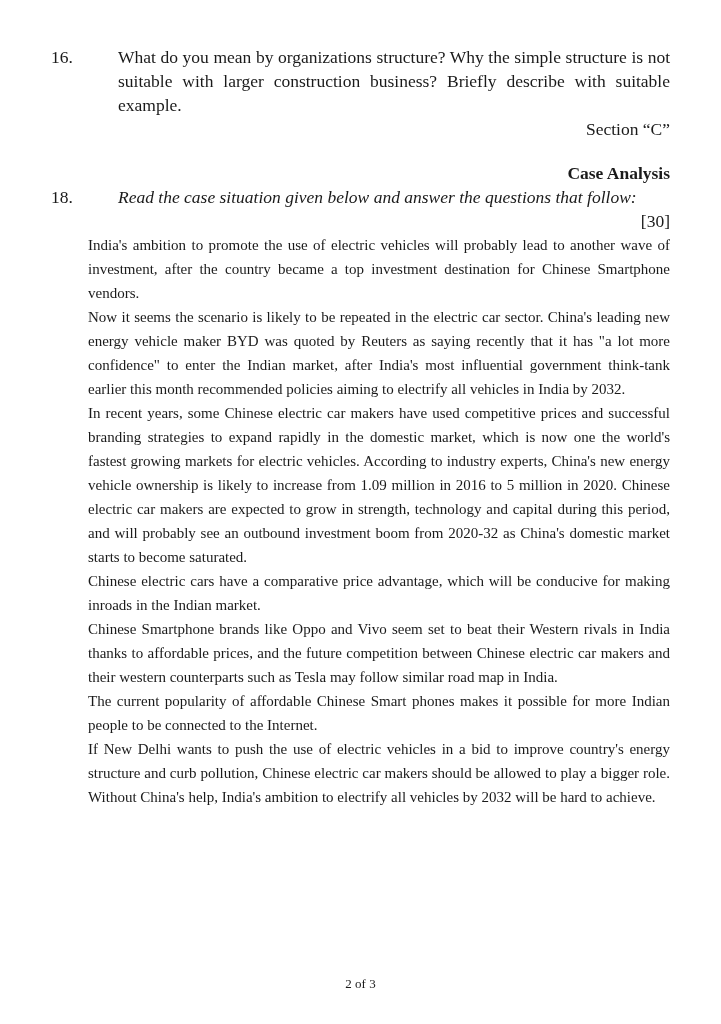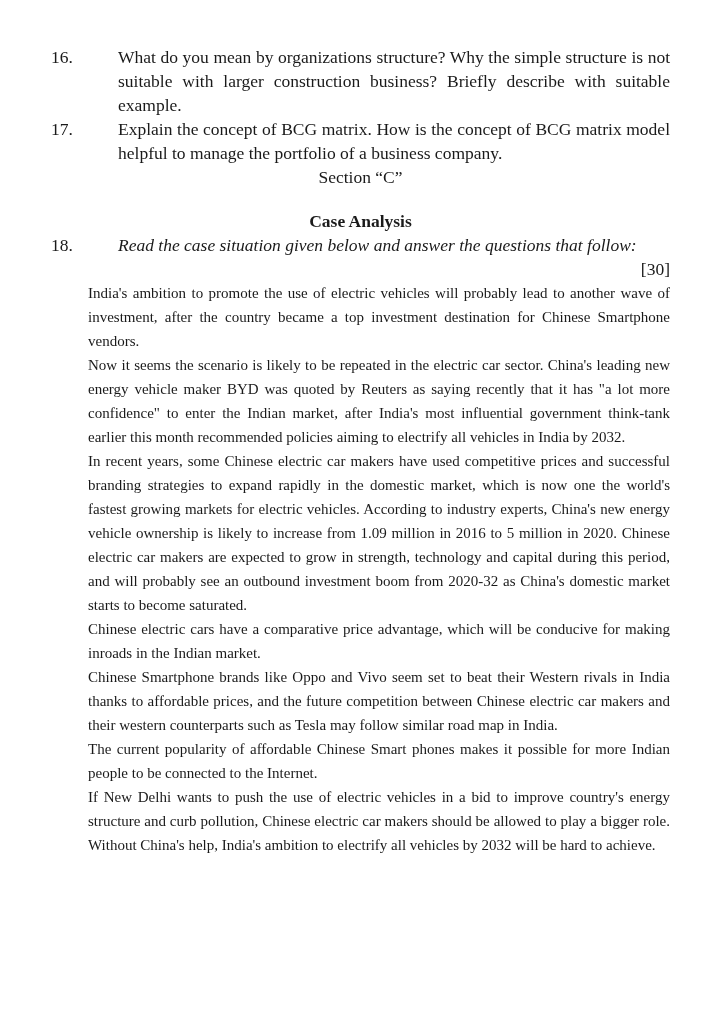--- a/index.html
+++ b/index.html
@@ -58,21 +58,21 @@
   .marks-line {
     width: 619px;
     font-size: 17.5px;
     line-height: 24px;
     text-align: right;
   }
   .center-line {
     width: 619px;
     font-size: 17.5px;
     line-height: 24px;
-    text-align: center;
+    text-align: right;
   }
   .center-line.bold {
     font-weight: bold;
     margin-top: 20px;
   }
   
   .case-block {
     margin-left: 37px;
     width: 582px;
   }
@@ -102,24 +102,20 @@
 <body>
 
 <div class="page">
   <div class="content">
 
     <div class="q-row">
       <div class="q-num">16.</div>
       <div class="q-body">What do you mean by organizations structure? Why the simple structure is not suitable with larger construction business? Briefly describe with suitable example.</div>
     </div>
 
-    <div class="q-row">
-      <div class="q-num">17.</div>
-      <div class="q-body">Explain the concept of BCG matrix. How is the concept of BCG matrix model helpful to manage the portfolio of a business company.</div>
-    </div>
 
     <div class="center-line">Section “C”</div>
     <div class="center-line bold">Case Analysis</div>
 
     <div class="q-row">
       <div class="q-num">18.</div>
       <div class="q-body italic">Read the case situation given below and answer the questions that follow:</div>
     </div>
 
     <div class="marks-line">[30]</div>
@@ -129,13 +125,14 @@
       <p class="case-para">Now it seems the scenario is likely to be repeated in the electric car sector. China's leading new energy vehicle maker BYD was quoted by Reuters as saying recently that it has "a lot more confidence" to enter the Indian market, after India's most influential government think-tank earlier this month recommended policies aiming to electrify all vehicles in India by 2032.</p>
       <p class="case-para">In recent years, some Chinese electric car makers have used competitive prices and successful branding strategies to expand rapidly in the domestic market, which is now one the world's fastest growing markets for electric vehicles. According to industry experts, China's new energy vehicle ownership is likely to increase from 1.09 million in 2016 to 5 million in 2020. Chinese electric car makers are expected to grow in strength, technology and capital during this period, and will probably see an outbound investment boom from 2020-32 as China's domestic market starts to become saturated.</p>
       <p class="case-para">Chinese electric cars have a comparative price advantage, which will be conducive for making inroads in the Indian market.</p>
       <p class="case-para">Chinese Smartphone brands like Oppo and Vivo seem set to beat their Western rivals in India thanks to affordable prices, and the future competition between Chinese electric car makers and their western counterparts such as Tesla may follow similar road map in India.</p>
       <p class="case-para">The current popularity of affordable Chinese Smart phones makes it possible for more Indian people to be connected to the Internet.</p>
       <p class="case-para">If New Delhi wants to push the use of electric vehicles in a bid to improve country's energy structure and curb pollution, Chinese electric car makers should be allowed to play a bigger role. Without China's help, India's ambition to electrify all vehicles by 2032 will be hard to achieve.</p>
     </div>
 
   </div>
 
+  <div class="footer">2 of 3</div>
 </div>
 
 </body></html>

